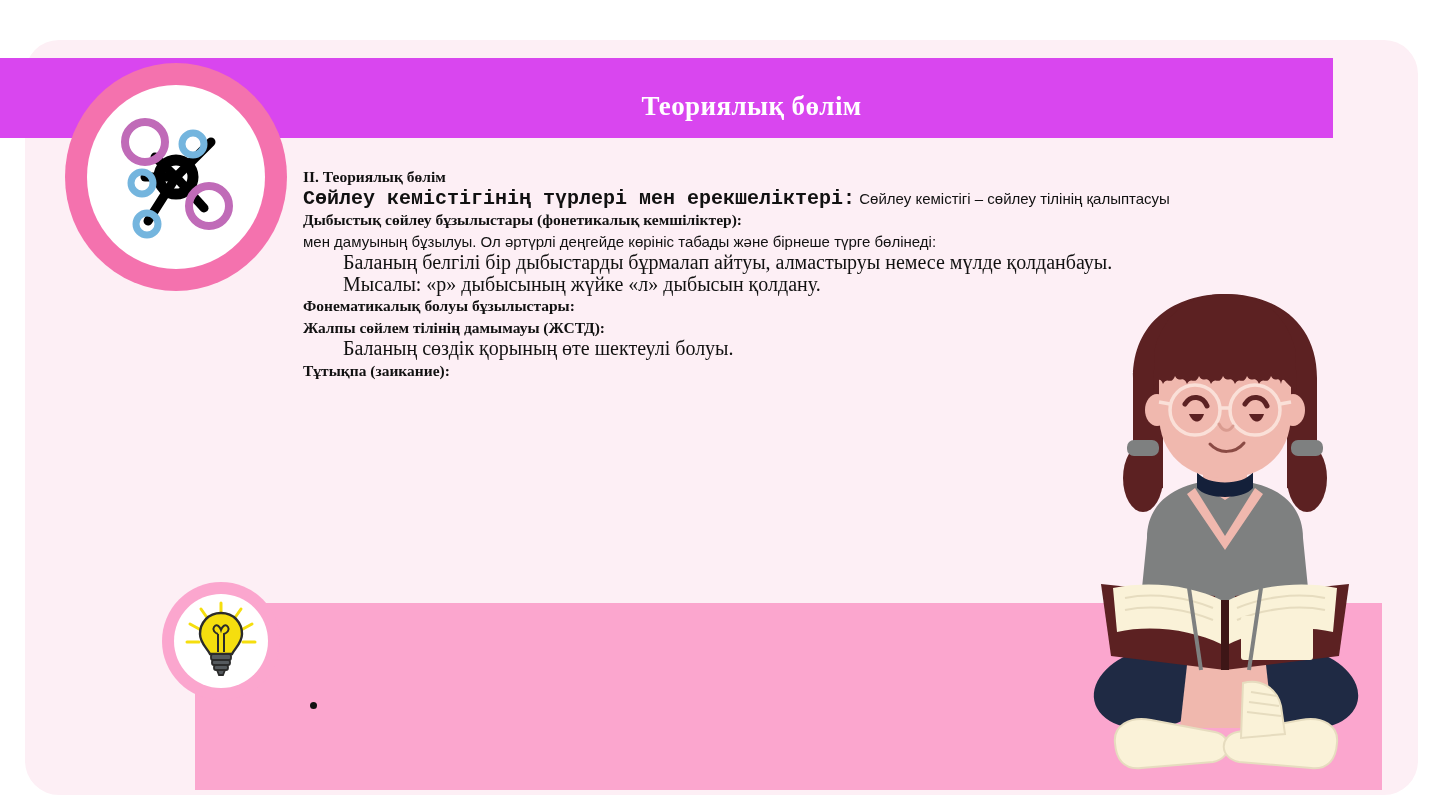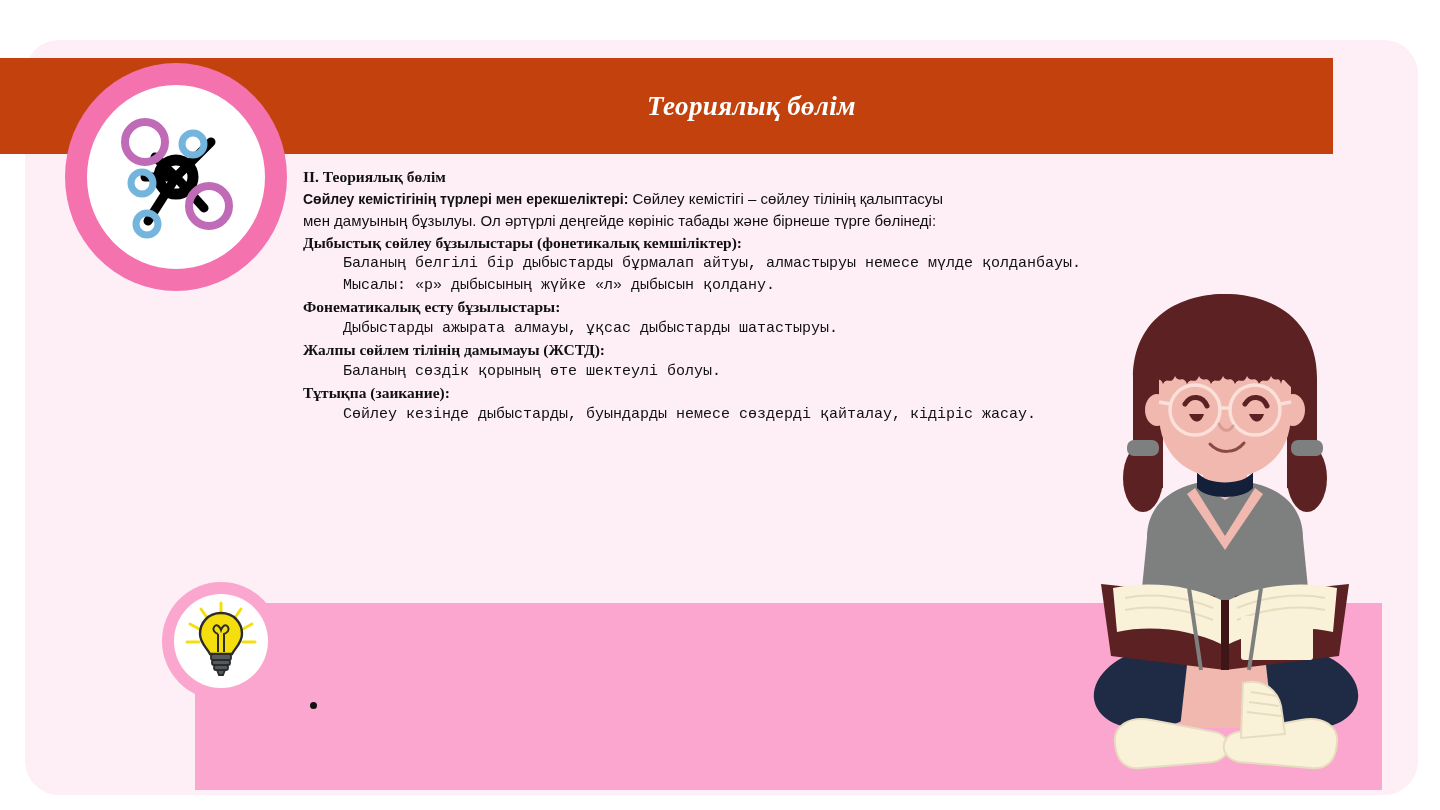--- a/index.html
+++ b/index.html
@@ -14,23 +14,22 @@
     background:#ffffff;
   }
   
   .card{
     position:absolute;left:25px;top:40px;width:1393px;height:755px;
     background:#FDEFF5;
     border-radius:34px;
   }
   
   .header-bar{
-    position:absolute;left:0px;top:58px;width:1333px;height:96px;
-    background:#c2410c;
-    font-style:italic;
+    position:absolute;left:0px;top:58px;width:1333px;height:80px;
+    background:#d946ef;
   }
   .header-title{
     position:absolute;left:0;top:0;width:1333px;height:96px;
     display:flex;align-items:center;justify-content:center;
     color:#ffffff;
     font-family:"Liberation Serif", serif;
     font-weight:bold;
     font-size:27px;
     letter-spacing:.4px;
     padding-left:170px;
@@ -81,34 +80,34 @@
     color:#111111;
   }
   .ln{white-space:nowrap;}
   .ln.head{
     font-family:"Liberation Serif", serif;
     font-weight:bold;
     font-size:15.5px;
     line-height:21.5px;
   }
   .ln.sub{
-    font-family:Liberation Mono, monospace;
-    font-size:15px;
+    font-family:Liberation Serif, serif;
+    font-size:20px;
     line-height:21.5px;
     padding-left:40px;
   }
   .ln.lead{
     font-family:"Liberation Sans", sans-serif;
     font-size:15px;
     line-height:21.5px;
   }
   .ln.lead b{
-    font-family:Liberation Sans, sans-serif;
+    font-family:Liberation Mono, monospace;
     font-weight:bold;
-    font-size:14px;
+    font-size:20px;
   }
   
   .girl{
     position:absolute;left:1055px;top:288px;width:340px;height:500px;
   }
   .girl svg{position:absolute;left:0;top:0;}
 </style>
 </head>
 <body>
 
@@ -140,30 +139,28 @@
         <circle cx="106" cy="59" r="11" fill="none" stroke="#74B5DE" stroke-width="7"></circle>
         <circle cx="55" cy="98" r="11" fill="none" stroke="#74B5DE" stroke-width="7"></circle>
         <circle cx="60" cy="139" r="11" fill="none" stroke="#74B5DE" stroke-width="7"></circle>
       </svg>
     </div>
   </div>
 
   <div class="body-text">
     <div class="ln head">II. Теориялық бөлім</div>
     <div class="ln lead"><b>Сөйлеу кемістігінің түрлері мен ерекшеліктері:</b><span> Сөйлеу кемістігі – сөйлеу тілінің қалыптасуы</span></div>
+    <div class="ln head">Дыбыстық сөйлеу бұзылыстары (фонетикалық кемшіліктер):</div>
     <div class="ln lead">мен дамуының бұзылуы. Ол әртүрлі деңгейде көрініс табады және бірнеше түрге бөлінеді:</div>
-    <div class="ln head">Дыбыстық сөйлеу бұзылыстары (фонетикалық кемшіліктер):</div>
     <div class="ln sub">Баланың белгілі бір дыбыстарды бұрмалап айтуы, алмастыруы немесе мүлде қолданбауы.</div>
     <div class="ln sub">Мысалы: «р» дыбысының жүйке «л» дыбысын қолдану.</div>
-    <div class="ln head">Фонематикалық есту бұзылыстары:</div>
-    <div class="ln sub">Дыбыстарды ажырата алмауы, ұқсас дыбыстарды шатастыруы.</div>
+    <div class="ln head">Фонематикалық болуы бұзылыстары:</div>
     <div class="ln head">Жалпы сөйлем тілінің дамымауы (ЖСТД):</div>
     <div class="ln sub">Баланың сөздік қорының өте шектеулі болуы.</div>
     <div class="ln head">Тұтықпа (заикание):</div>
-    <div class="ln sub">Сөйлеу кезінде дыбыстарды, буындарды немесе сөздерді қайталау, кідіріс жасау.</div>
   </div>
 
   <div class="bottom-bar">
     <div class="bullet-line">
       <span class="bullet-dot"></span>
       <span class="bullet-text"></span>
     </div>
   </div>
 
   <div class="bulb-badge">

